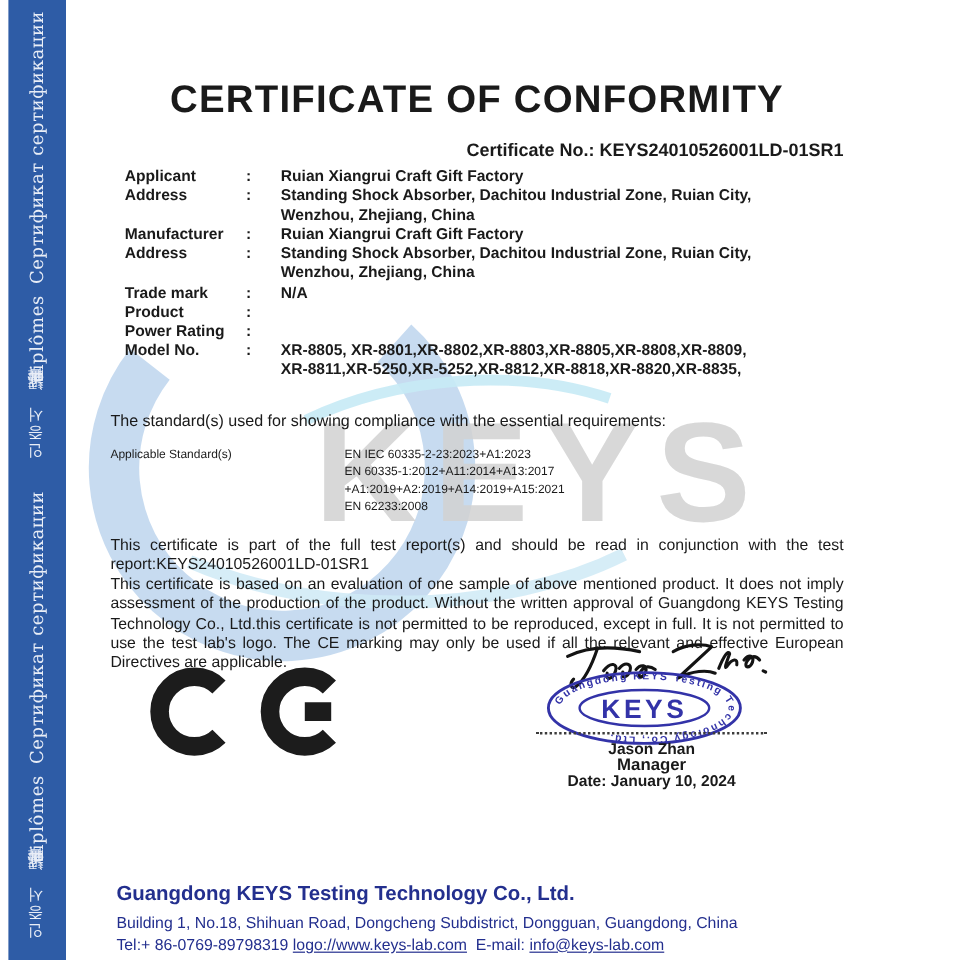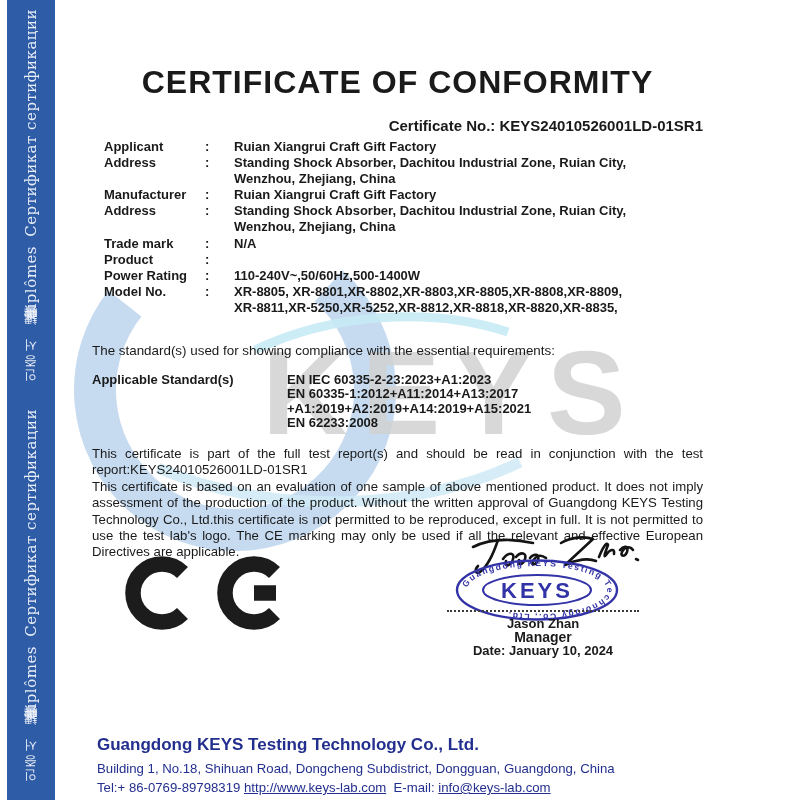--- a/index.html
+++ b/index.html
@@ -29,21 +29,21 @@
   .cert-no{
     position:absolute;left:92px;width:611px;top:117px;text-align:right;
     font-size:15px;font-weight:700;
   }
   .fields{position:absolute;left:92px;width:611px;top:139px;font-size:13px;font-weight:700;line-height:16.1px;}
   .frow{display:grid;grid-template-columns:113px 29px 1fr;}
   .frow .flabel{padding-left:12px;}
   .lvd{position:absolute;left:92px;width:611px;top:338px;font-size:13.4px;}
   .lvd-title{font-weight:700;text-align:center;}
   .lvd-intro{margin-top:5px;}
-  .standards{display:grid;grid-template-columns:195px 1fr;margin-top:15px;font-weight:700;line-height:14.3px;font-size:13px;}
+  .standards{display:grid;grid-template-columns:195px 1fr;margin-top:15px;font-weight:400;line-height:14.3px;font-size:10px;}
   .paras{position:absolute;left:92px;width:611px;top:446px;font-size:13.2px;line-height:16.4px;text-align:justify;}
   .paras p{margin:0;}
   
   .ce{position:absolute;left:124px;top:555px;z-index:2;}
   
   .stamp{position:absolute;left:445px;top:532px;width:200px;height:130px;z-index:2;}
   .stamp .sig{position:absolute;left:22px;top:0;}
   .stamp .ring{position:absolute;left:8px;top:26px;}
   .stamp .dots{position:absolute;left:2px;top:78px;width:192px;height:0;border-bottom:2.5px dotted #3c3c3c;}
   .stamp .sname{position:absolute;left:0;top:85px;width:196px;text-align:center;font-size:13px;font-weight:700;line-height:13px;}
@@ -124,23 +124,20 @@
           <div>N/A</div>
         </div>
     </div>
     <div class="frow">
       <span class="flabel">Product</span>
       <span>:</span>
     </div>
     <div class="frow">
       <span class="flabel">Power Rating</span>
       <span>:</span>
-      <div>
-          <div>110-240V~,50/60Hz,500-1400W</div>
-        </div>
     </div>
     <div class="frow">
       <span class="flabel">Model No.</span>
       <span>:</span>
       <div>
           <div>XR-8805, XR-8801,XR-8802,XR-8803,XR-8805,XR-8808,XR-8809,</div>
           <div>XR-8811,XR-5250,XR-5252,XR-8812,XR-8818,XR-8820,XR-8835,</div>
         </div>
     </div>
   </div>
@@ -196,17 +193,17 @@
   <div class="sname">Jason Zhan</div>
   <div class="srole">Manager</div>
   <div class="sdate">Date: January 10, 2024</div>
 </div>
 
 <div class="footer">
   <div class="company">Guangdong KEYS Testing Technology Co., Ltd.</div>
   <div class="addr">Building 1, No.18, Shihuan Road, Dongcheng Subdistrict, Dongguan, Guangdong, China</div>
   <div class="tel">
     <span>Tel:+ 86-0769-89798319</span>
-    <a href="#">http://www.keys-lab.com</a>&nbsp;
+    <a href="#">logo://www.keys-lab.com</a>&nbsp;
     <span>E-mail:</span>
     <a href="#">info@keys-lab.com</a>
   </div>
 </div>
 
 </body></html>

